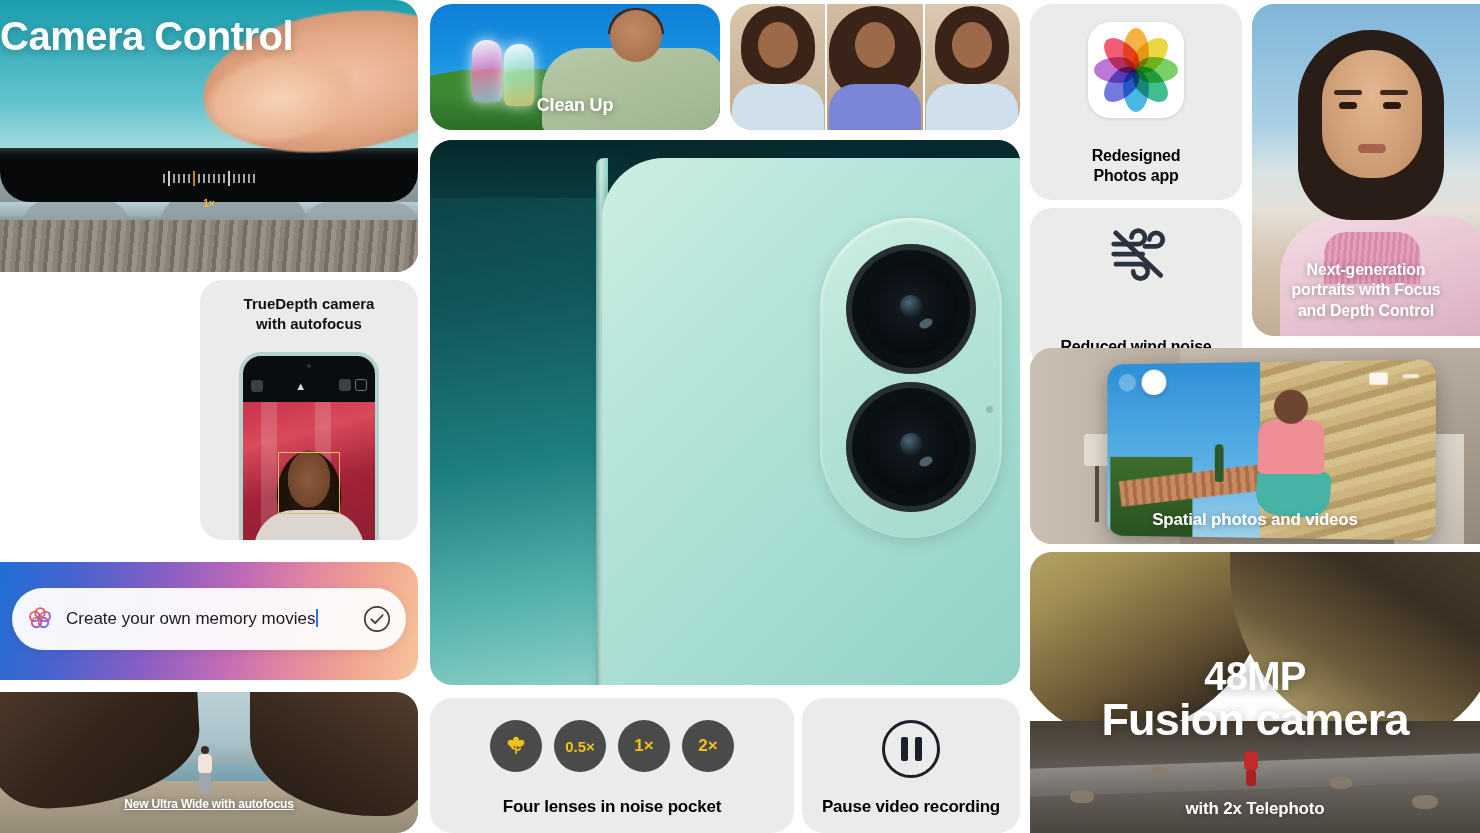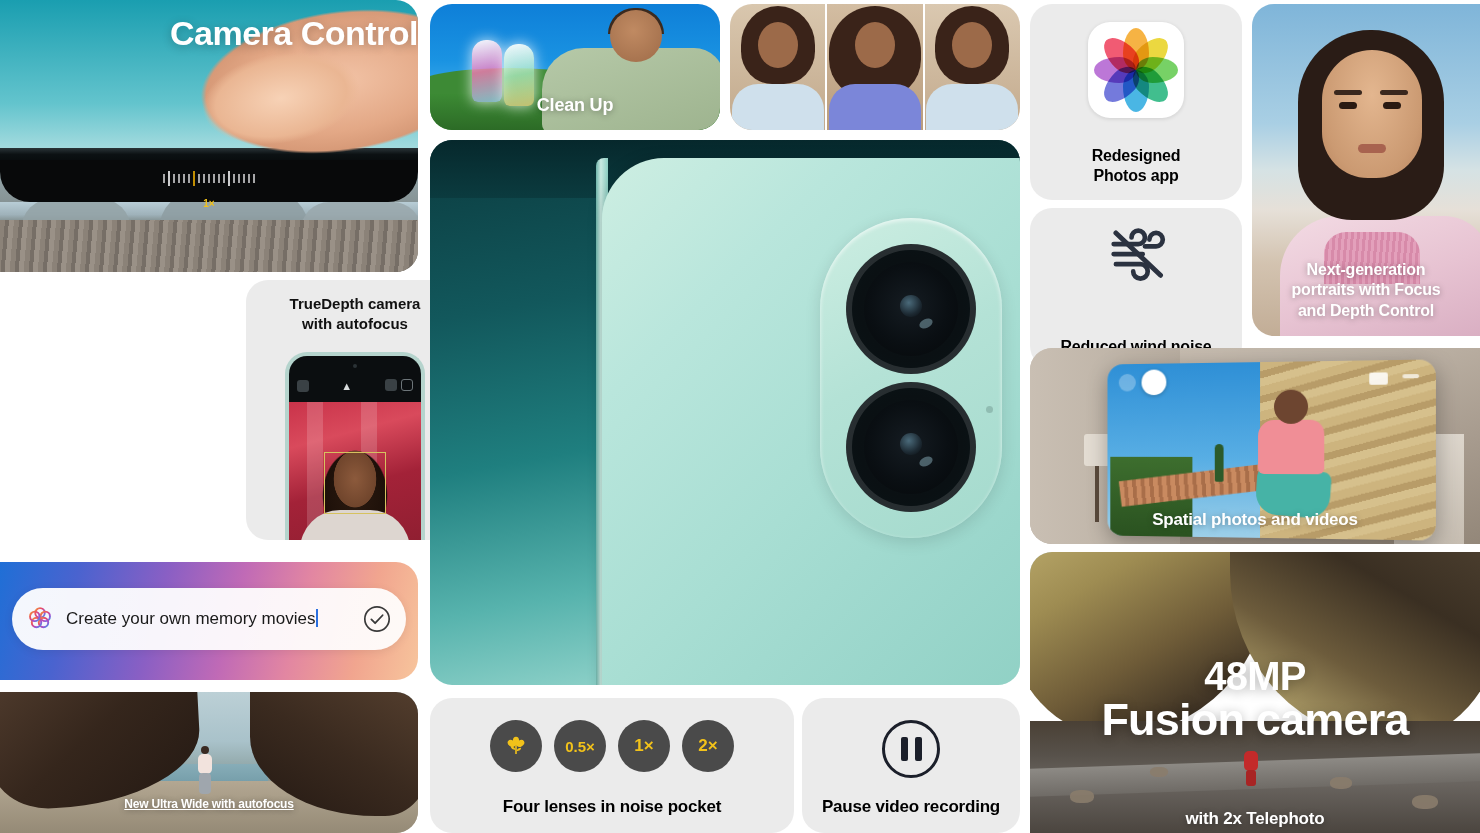--- a/index.html
+++ b/index.html
@@ -75,22 +75,22 @@
     position:absolute; bottom:42px; left:5%; width:110px; height:32px;
     background:#93a2a6; border-radius:55px 55px 0 0; opacity:.85;
   }
   .cc-mtn.b{ left:38%; width:150px; height:40px; background:#8d9ca1;}
   .cc-mtn.c{ left:72%; width:120px; height:28px; background:#99a7ac;}
   .cc-ground{
     position:absolute; bottom:0; left:0; right:0; height:52px;
     background: repeating-linear-gradient(95deg,#8b8278 0 5px,#766e66 5px 9px,#9a9187 9px 14px);
   }
   #camera-control .title{
-    position:absolute; top:14px; left:12px; right:0; text-align:right;
-    font-size:34px; font-weight:700; color:#fff; letter-spacing:-.5px;
+    position:absolute; top:14px; left:0; right:0; text-align:left;
+    font-size:40px; font-weight:700; color:#fff; letter-spacing:-.5px;
     text-shadow:0 2px 10px rgba(0,0,0,.25);
   }
 
   
   #macro { left:0; top:280px; width:190px; height:260px; border-radius:0 22px 22px 0;}
   .macro-bg{
     position:absolute; inset:0;
     background:
       radial-gradient(ellipse 60px 150px at 14% 50%, #3d7a2a 0%, #2a5a1c 60%, rgba(0,0,0,0) 62%),
       radial-gradient(ellipse 50px 140px at 86% 35%, #4a8a32 0%, #27501a 65%, rgba(0,0,0,0) 68%),
@@ -118,21 +118,21 @@
   .frog-leg{
     position:absolute; background:#ef4a13; border-radius:10px;
   }
   .frog-leg.a{ left:-4px; top:78px; width:52px; height:13px; transform:rotate(22deg);}
   .frog-leg.b{ left:2px; top:96px; width:46px; height:12px; transform:rotate(38deg);}
   .frog-leg.c{ left:46px; top:112px; width:64px; height:13px; transform:rotate(12deg); background:#b8dd3a;}
   .frog-leg.d{ left:58px; top:122px; width:58px; height:11px; transform:rotate(8deg); background:#4a9fd8;}
   #macro .cap{ bottom:10px; font-size:16px; text-align:left; padding-left:10px;}
 
   
-  #truedepth{ left:200px; top:280px; width:218px; height:260px;margin-left:46px; }
+  #truedepth{ left:200px; top:280px; width:218px; height:260px; }
   #truedepth .td-title{
     position:absolute; top:14px; left:0; right:0; text-align:center;
     font-size:15px; font-weight:600; color:#111; line-height:1.3;
   }
   .td-phone{
     position:absolute; left:50%; transform:translateX(-50%);
     top:72px; width:140px; height:200px;
     background:#0b0e10; border-radius:22px 22px 0 0;
     border:4px solid #b5d4cd; border-bottom:none;
   }
@@ -393,21 +393,21 @@
   .fu-rock{ position:absolute; border-radius:42%; background:#8a7c6b; opacity:.9;}
   .fu-person{ position:absolute; left:214px; bottom:48px; width:14px; height:34px;}
   .fu-person .t{ position:absolute; left:0; top:0; width:14px;height:20px;background:#c32a2a; border-radius:5px;}
   .fu-person .g{ position:absolute; left:2px; top:19px; width:10px;height:16px;background:#a82424; border-radius:3px;}
   .fu-title{
     position:absolute; left:0; right:0; top:104px; text-align:center;
     color:#fff; font-weight:700; letter-spacing:-.8px; line-height:1.02;
     text-shadow:0 2px 12px rgba(0,0,0,.3);
   }
   .fu-l1{ font-size:40px;} .fu-l2{ font-size:45px;}
-  #fusion .cap{ bottom:4px; font-size:17px;}
+  #fusion .cap{ bottom:14px; font-size:17px;}
 </style>
 </head>
 <body>
 
 <div class="grid">
 
   <div class="tile" id="camera-control">
     <div class="cc-sky"></div>
     <div class="cc-land">
       <div class="cc-mtn"></div>

